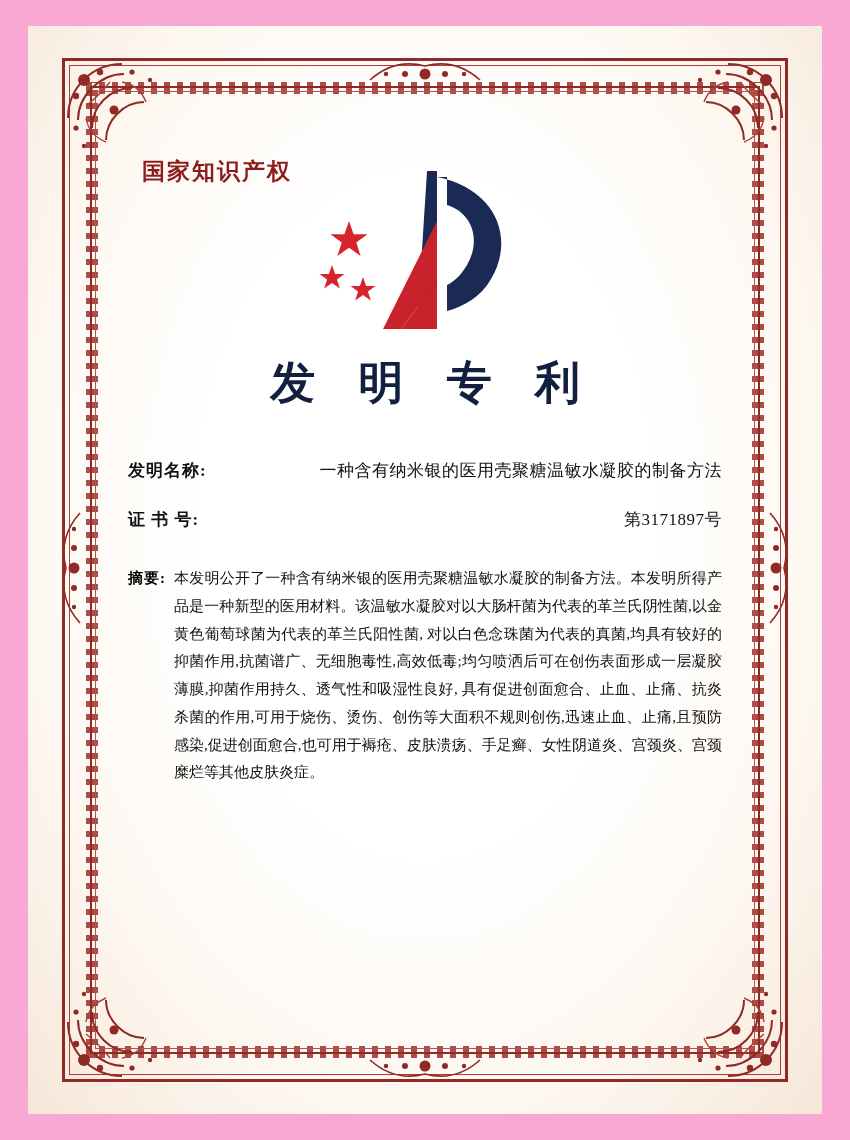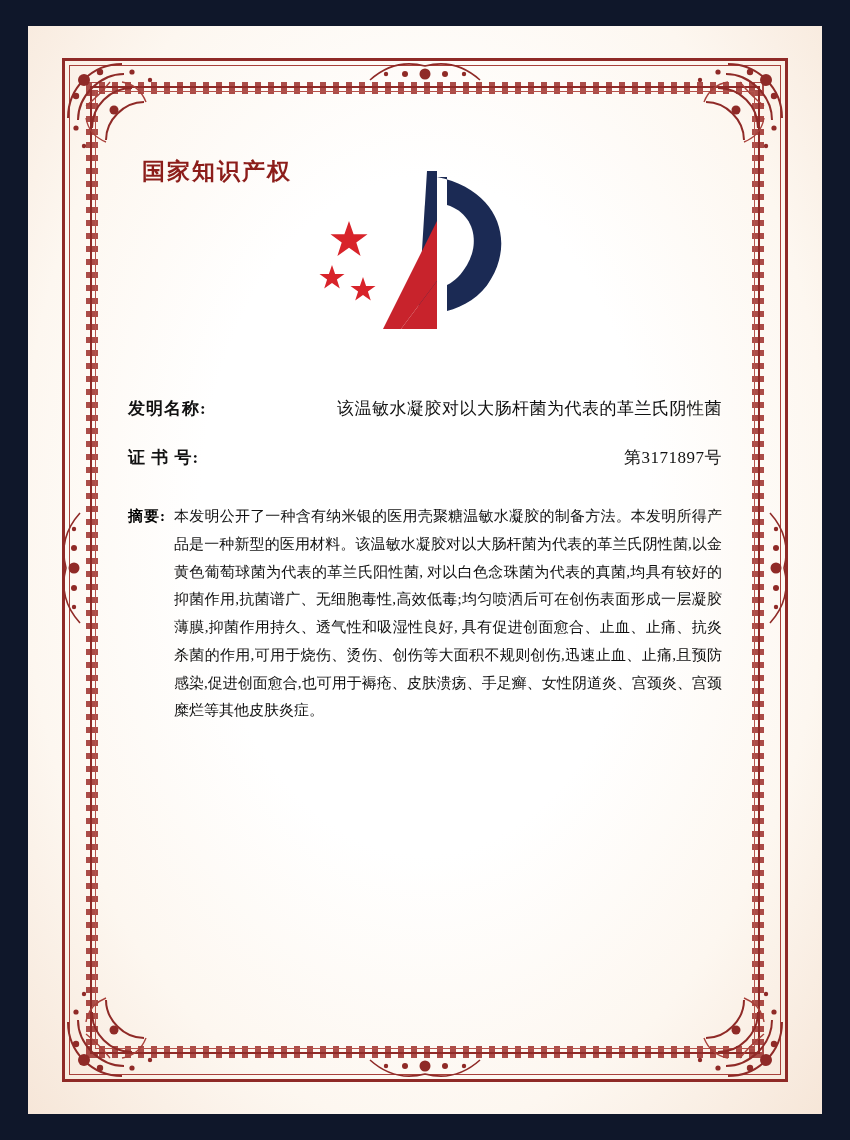--- a/index.html
+++ b/index.html
@@ -11,21 +11,21 @@
     width: 850px;
     height: 1140px;
     font-family: "Liberation Serif", "DejaVu Serif", serif;
     overflow: hidden;
   }
 
   .page {
     position: relative;
     width: 850px;
     height: 1140px;
-    background: #0f172a;
+    background: #f9a8d4;
     box-sizing: border-box;
   }
 
   
   .paper {
     position: absolute;
     left: 28px;
     top: 26px;
     width: 794px;
     height: 1088px;
@@ -378,25 +378,26 @@
 
             <g fill="#d8232a">
               <polygon points="44,60 48.6,73.2 62.5,73.2 51.3,81.5 55.6,95 44,86.8 32.4,95 36.7,81.5 25.5,73.2 39.4,73.2"></polygon>
               <polygon points="27,104 30.1,112.9 39.5,112.9 31.9,118.5 34.8,127.6 27,122 19.2,127.6 22.1,118.5 14.5,112.9 23.9,112.9"></polygon>
               <polygon points="58,116 61.1,124.9 70.5,124.9 62.9,130.5 65.8,139.6 58,134 50.2,139.6 53.1,130.5 45.5,124.9 54.9,124.9"></polygon>
             </g>
           </svg>
         </div>
       </div>
 
+      <div class="cert-title">发 明 专 利</div>
 
       <div class="fields">
         <div class="field-row">
           <span class="field-label">发明名称:</span>
-          <span class="field-value">该温敏水凝胶对以大肠杆菌为代表的革兰氏阴性菌</span>
+          <span class="field-value">一种含有纳米银的医用壳聚糖温敏水凝胶的制备方法</span>
         </div>
         <div class="field-row">
           <span class="field-label">证 书 号:</span>
           <span class="field-value">第3171897号</span>
         </div>
       </div>
 
       <div class="abstract">
         <span class="abstract-label">摘要:</span>
         <span class="abstract-text">本发明公开了一种含有纳米银的医用壳聚糖温敏水凝胶的制备方法。本发明所得产品是一种新型的医用材料。该温敏水凝胶对以大肠杆菌为代表的革兰氏阴性菌,以金黄色葡萄球菌为代表的革兰氏阳性菌, 对以白色念珠菌为代表的真菌,均具有较好的抑菌作用,抗菌谱广、无细胞毒性,高效低毒;均匀喷洒后可在创伤表面形成一层凝胶薄膜,抑菌作用持久、透气性和吸湿性良好, 具有促进创面愈合、止血、止痛、抗炎杀菌的作用,可用于烧伤、烫伤、创伤等大面积不规则创伤,迅速止血、止痛,且预防感染,促进创面愈合,也可用于褥疮、皮肤溃疡、手足癣、女性阴道炎、宫颈炎、宫颈糜烂等其他皮肤炎症。</span>

